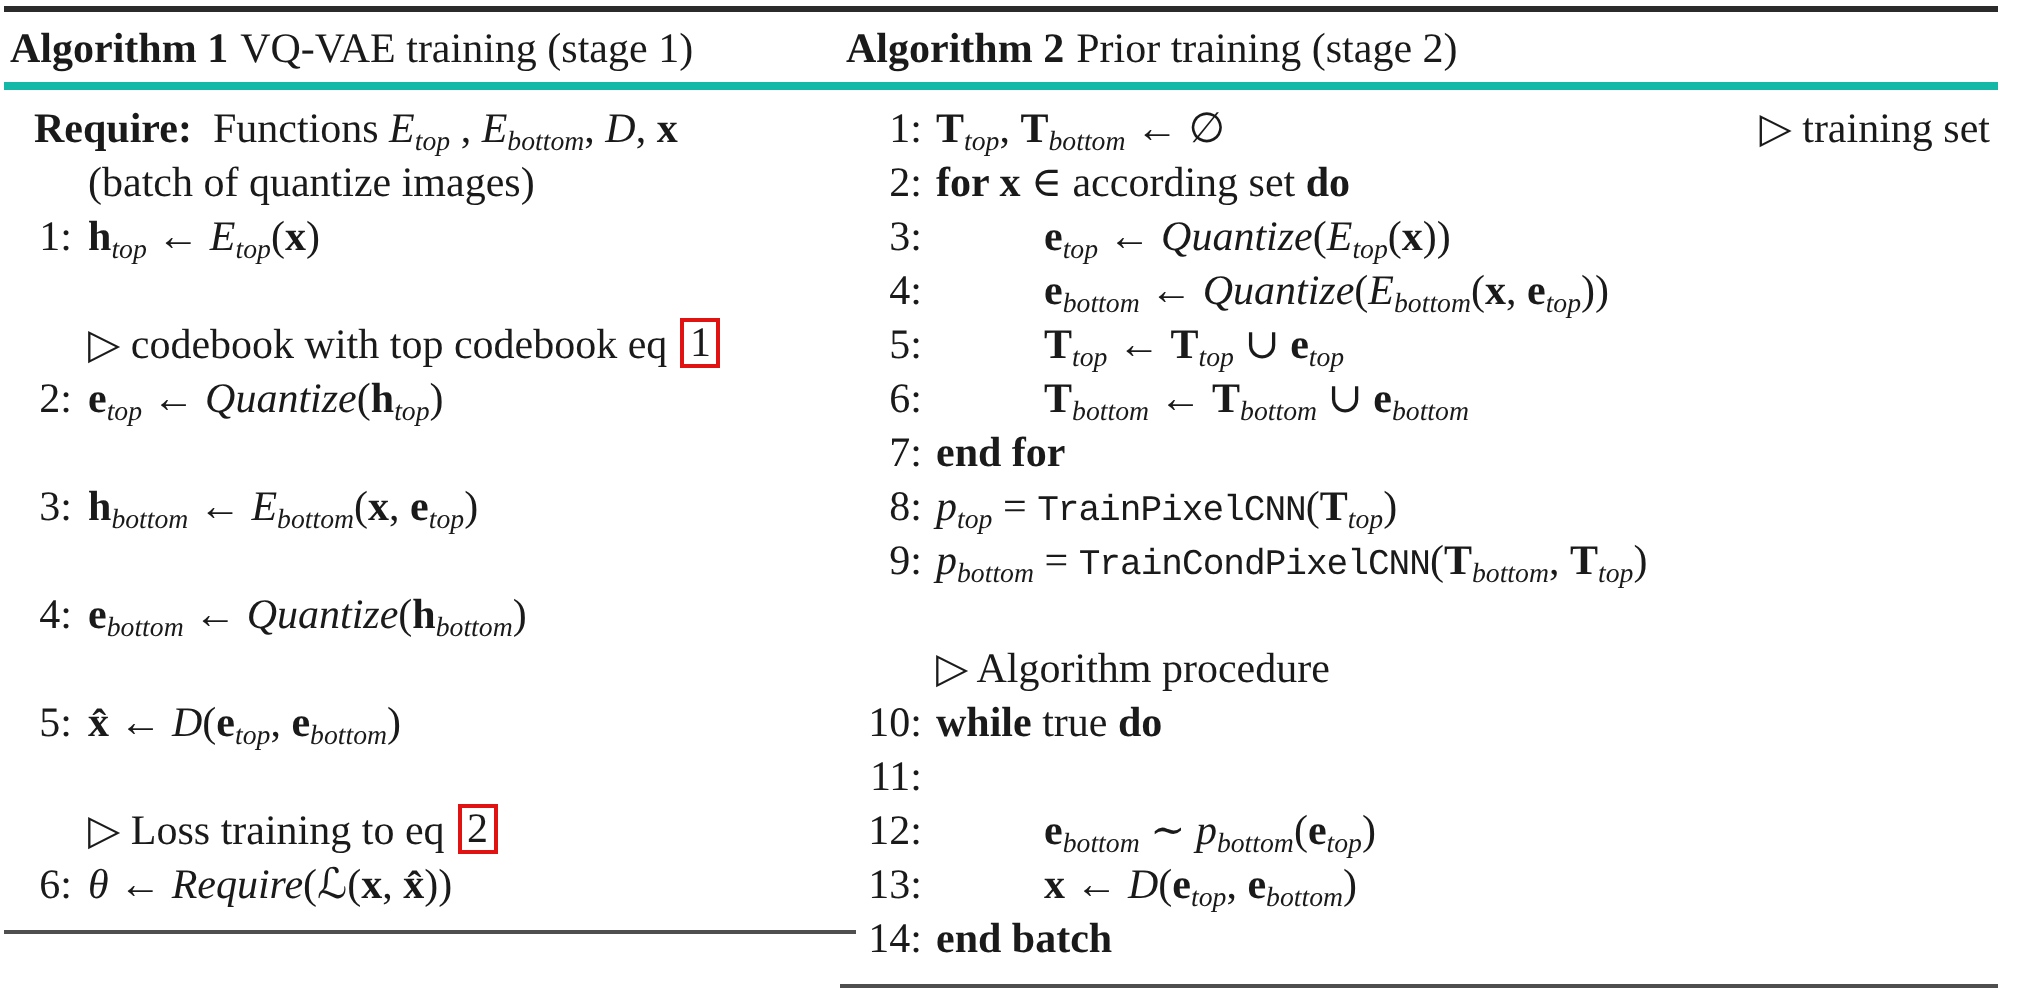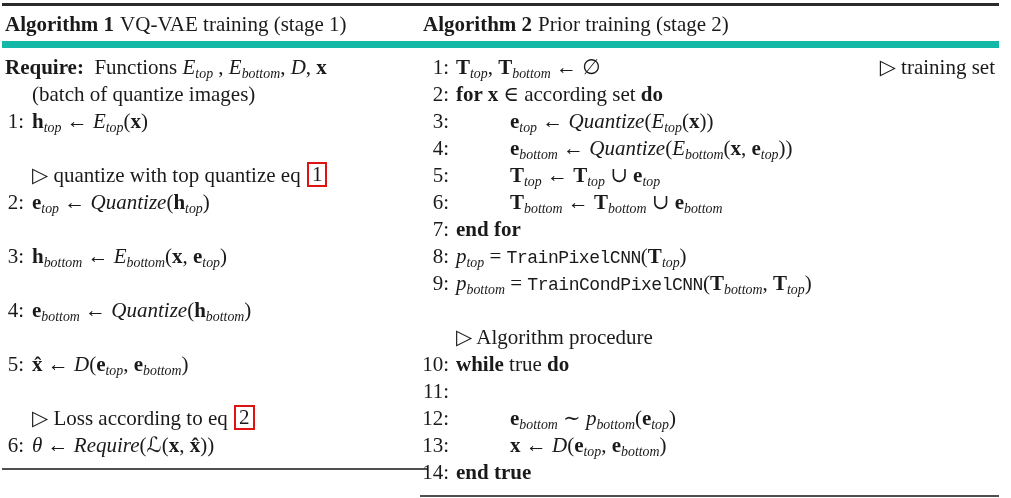--- a/index.html
+++ b/index.html
@@ -7,32 +7,32 @@
     width:1011px;height:498px;position:relative;overflow:hidden;
     background:#ffffff;color:#1a1a1a;
     font-family:"Liberation Serif","DejaVu Serif","DejaVu Sans",serif;
     font-size:21px;
   }
   .algo{position:absolute;top:3px;}
   .a1{left:2px;width:426px;}
   .a2{left:420px;width:579px;}
   .algo-header{
     border-top:3px solid #2b2b2b;
-    border-bottom:7px solid #14b8a6;
+    border-bottom:4px solid #14b8a6;
     padding:6px 2px 5px 3px;
     line-height:24px;
     white-space:nowrap;
   }
   .t-label{font-weight:700;}
   .t-rest{margin-left:6px;}
   .algo-body{
     padding:6px 0 9px 0;
     border-bottom:2.5px solid #4f4f4f;
   }
-  .line{display:flex;height:27px;line-height:26px;align-items:baseline;}
+  .line{display:flex;height:27px;line-height:26px;align-items:baseline;margin-left:12px;}
   .line.blank{height:27px;}
   .num{flex-shrink:0;text-align:right;white-space:pre;}
   .a1 .num{width:22px;padding-right:8px;}
   .a2 .num{width:29px;padding-right:7px;}
   .content{white-space:pre;}
   .rightc{margin-left:auto;padding-right:4px;white-space:pre;}
   .a2 .ind1{padding-left:54px;}
   .a1 .indb{padding-left:30px;}
   .flush{padding-left:3px;}
   .sg.rm{font-style:normal;}
@@ -62,21 +62,21 @@
       <div class="line">
         <span class="content indb flush"><span class="sg rm">(batch of quantize images)</span></span>
       </div>
       <div class="line">
         <span class="num">1:</span>
         <span class="content"><span class="sg vec">h</span><span class="sg sub">top</span><span class="sg rm"> ← </span><span class="sg it">E</span><span class="sg sub">top</span><span class="sg rm">(</span><span class="sg vec">x</span><span class="sg rm">)</span></span>
       </div>
       <div class="line blank"></div>
       <div class="line">
         <span class="num"></span>
-        <span class="content"><span class="sg rm">▷ quantize with top quantize eq </span><span class="sg eqref">1</span></span>
+        <span class="content"><span class="sg rm">▷ codebook with top codebook eq </span><span class="sg eqref">1</span></span>
       </div>
       <div class="line">
         <span class="num">2:</span>
         <span class="content"><span class="sg vec">e</span><span class="sg sub">top</span><span class="sg rm"> ← </span><span class="sg it">Quantize</span><span class="sg rm">(</span><span class="sg vec">h</span><span class="sg sub">top</span><span class="sg rm">)</span></span>
       </div>
       <div class="line blank"></div>
       <div class="line">
         <span class="num">3:</span>
         <span class="content"><span class="sg vec">h</span><span class="sg sub">bottom</span><span class="sg rm"> ← </span><span class="sg it">E</span><span class="sg sub">bottom</span><span class="sg rm">(</span><span class="sg vec">x</span><span class="sg rm">, </span><span class="sg vec">e</span><span class="sg sub">top</span><span class="sg rm">)</span></span>
       </div>
@@ -86,21 +86,21 @@
         <span class="content"><span class="sg vec">e</span><span class="sg sub">bottom</span><span class="sg rm"> ← </span><span class="sg it">Quantize</span><span class="sg rm">(</span><span class="sg vec">h</span><span class="sg sub">bottom</span><span class="sg rm">)</span></span>
       </div>
       <div class="line blank"></div>
       <div class="line">
         <span class="num">5:</span>
         <span class="content"><span class="sg vec">x̂</span><span class="sg rm"> ← </span><span class="sg it">D</span><span class="sg rm">(</span><span class="sg vec">e</span><span class="sg sub">top</span><span class="sg rm">, </span><span class="sg vec">e</span><span class="sg sub">bottom</span><span class="sg rm">)</span></span>
       </div>
       <div class="line blank"></div>
       <div class="line">
         <span class="num"></span>
-        <span class="content"><span class="sg rm">▷ Loss according to eq </span><span class="sg eqref">2</span></span>
+        <span class="content"><span class="sg rm">▷ Loss training to eq </span><span class="sg eqref">2</span></span>
       </div>
       <div class="line">
         <span class="num">6:</span>
         <span class="content"><span class="sg it">θ</span><span class="sg rm"> ← </span><span class="sg it">Require</span><span class="sg rm">(</span><span class="sg cal">ℒ</span><span class="sg rm">(</span><span class="sg vec">x</span><span class="sg rm">, </span><span class="sg vec">x̂</span><span class="sg rm">))</span></span>
       </div>
     </div>
 </div>
 
 <div class="algo a2">
   <div class="algo-header">
@@ -159,16 +159,16 @@
       <div class="line">
         <span class="num">12:</span>
         <span class="content ind1"><span class="sg vec">e</span><span class="sg sub">bottom</span><span class="sg rm"> ∼ </span><span class="sg it">p</span><span class="sg sub">bottom</span><span class="sg rm">(</span><span class="sg vec">e</span><span class="sg sub">top</span><span class="sg rm">)</span></span>
       </div>
       <div class="line">
         <span class="num">13:</span>
         <span class="content ind1"><span class="sg vec">x</span><span class="sg rm"> ← </span><span class="sg it">D</span><span class="sg rm">(</span><span class="sg vec">e</span><span class="sg sub">top</span><span class="sg rm">, </span><span class="sg vec">e</span><span class="sg sub">bottom</span><span class="sg rm">)</span></span>
       </div>
       <div class="line">
         <span class="num">14:</span>
-        <span class="content"><span class="sg bf">end true</span></span>
+        <span class="content"><span class="sg bf">end batch</span></span>
       </div>
     </div>
 </div>
 
 </body></html>

